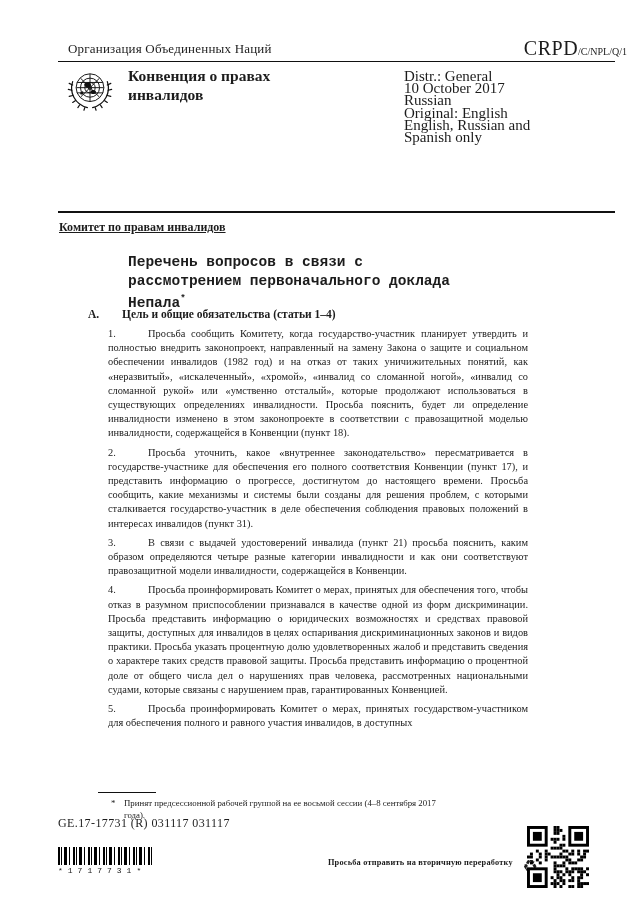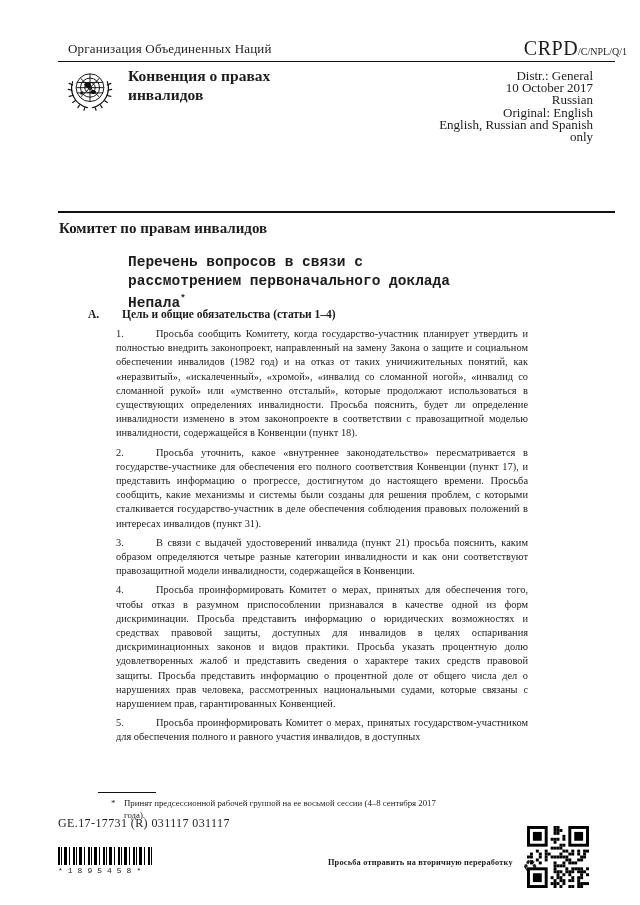--- a/index.html
+++ b/index.html
@@ -11,31 +11,31 @@
   }
   
   .header{position:absolute;left:58px;right:57px;top:34px;height:27px;border-bottom:1.5px solid #111;}
   .org-name{position:absolute;left:10px;bottom:4px;font-size:13px;letter-spacing:.2px;}
   .doc-symbol{position:absolute;right:-12px;bottom:1px;white-space:nowrap;}
   .doc-symbol .sym-main{font-size:20px;letter-spacing:.5px;}
   .doc-symbol .sym-suffix{font-size:10px;}
   
   .emblem{position:absolute;left:64px;top:66px;width:52px;height:52px;}
   .conv-title{position:absolute;left:128px;top:66px;width:185px;font-size:15.5px;line-height:19px;font-weight:bold;}
-  .distr{position:absolute;left:423px;top:70px;width:170px;font-size:13px;line-height:12.2px;text-align:right;}
+  .distr{position:absolute;left:404px;top:70px;width:170px;font-size:15px;line-height:12.2px;}
   
   .thick-rule{position:absolute;left:58px;right:57px;top:211px;border-top:2px solid #111;}
-  .committee{position:absolute;left:59px;top:220px;font-size:15px;font-weight:bold;}
+  .committee{position:absolute;left:59px;top:220px;font-size:12px;font-weight:bold;text-decoration:underline;}
   .doc-title{position:absolute;left:128px;top:253px;width:350px;margin:0;font-size:14.5px;line-height:18.5px;font-weight:bold;font-family:Liberation Mono, monospace;}
   .doc-title sup{font-size:9px;}
   .section-head{position:absolute;left:88px;top:308px;width:460px;font-size:11.5px;font-weight:bold;}
   .section-label{display:inline-block;width:34px;}
   
   .body-text{position:absolute;left:108px;top:327px;width:420px;font-size:10.4px;line-height:14.2px;text-align:justify;}
-  .para{margin:0 0 5px 8px;}
+  .para{margin:0 0 5px 0;}
   .para-num{display:inline-block;width:40px;}
   
   .footnote-rule{position:absolute;left:98px;top:792px;width:58px;border-top:1px solid #111;}
   .footnote{position:absolute;left:111px;top:798px;width:330px;font-size:8.8px;line-height:11.5px;padding-left:13px;text-indent:-13px;}
   .fn-marker{display:inline-block;width:13px;text-indent:0;}
   
   .ge-number{position:absolute;left:58px;top:816px;font-size:12px;letter-spacing:.4px;}
   .barcode{position:absolute;left:58px;top:847px;width:96px;height:18px;
     background:repeating-linear-gradient(90deg,#000 0 2px,#fff 2px 3px,#000 3px 4px,#fff 4px 6px,#000 6px 9px,#fff 9px 11px,#000 11px 12px,#fff 12px 15px);}
   .barcode-text{position:absolute;left:58px;top:866px;width:100px;font-size:8px;letter-spacing:5px;font-family:"Liberation Mono","DejaVu Sans Mono",monospace;}
@@ -123,21 +123,21 @@
     </div>
   </div>
 
   <div class="footnote-rule"></div>
   <div class="footnote">
     <span class="fn-marker">*</span><span>Принят предсессионной рабочей группой на ее восьмой сессии (4–8 сентября 2017 года).</span>
   </div>
 
   <div class="ge-number">GE.17-17731 (R) 031117 031117</div>
   <div class="barcode"></div>
-  <div class="barcode-text">*1895458*</div>
+  <div class="barcode-text">*1717731*</div>
 
   <div class="recycle-row">
     <span class="recycle-label">Просьба отправить на вторичную переработку</span>
     <span class="recycle-glyph">♻</span>
   </div>
 
   <div class="qr">
     <svg viewBox="0 0 63 63" xmlns="http://www.w3.org/2000/svg" fill="#000">
       <g>
         <rect x="0" y="0" width="21" height="21"></rect>

